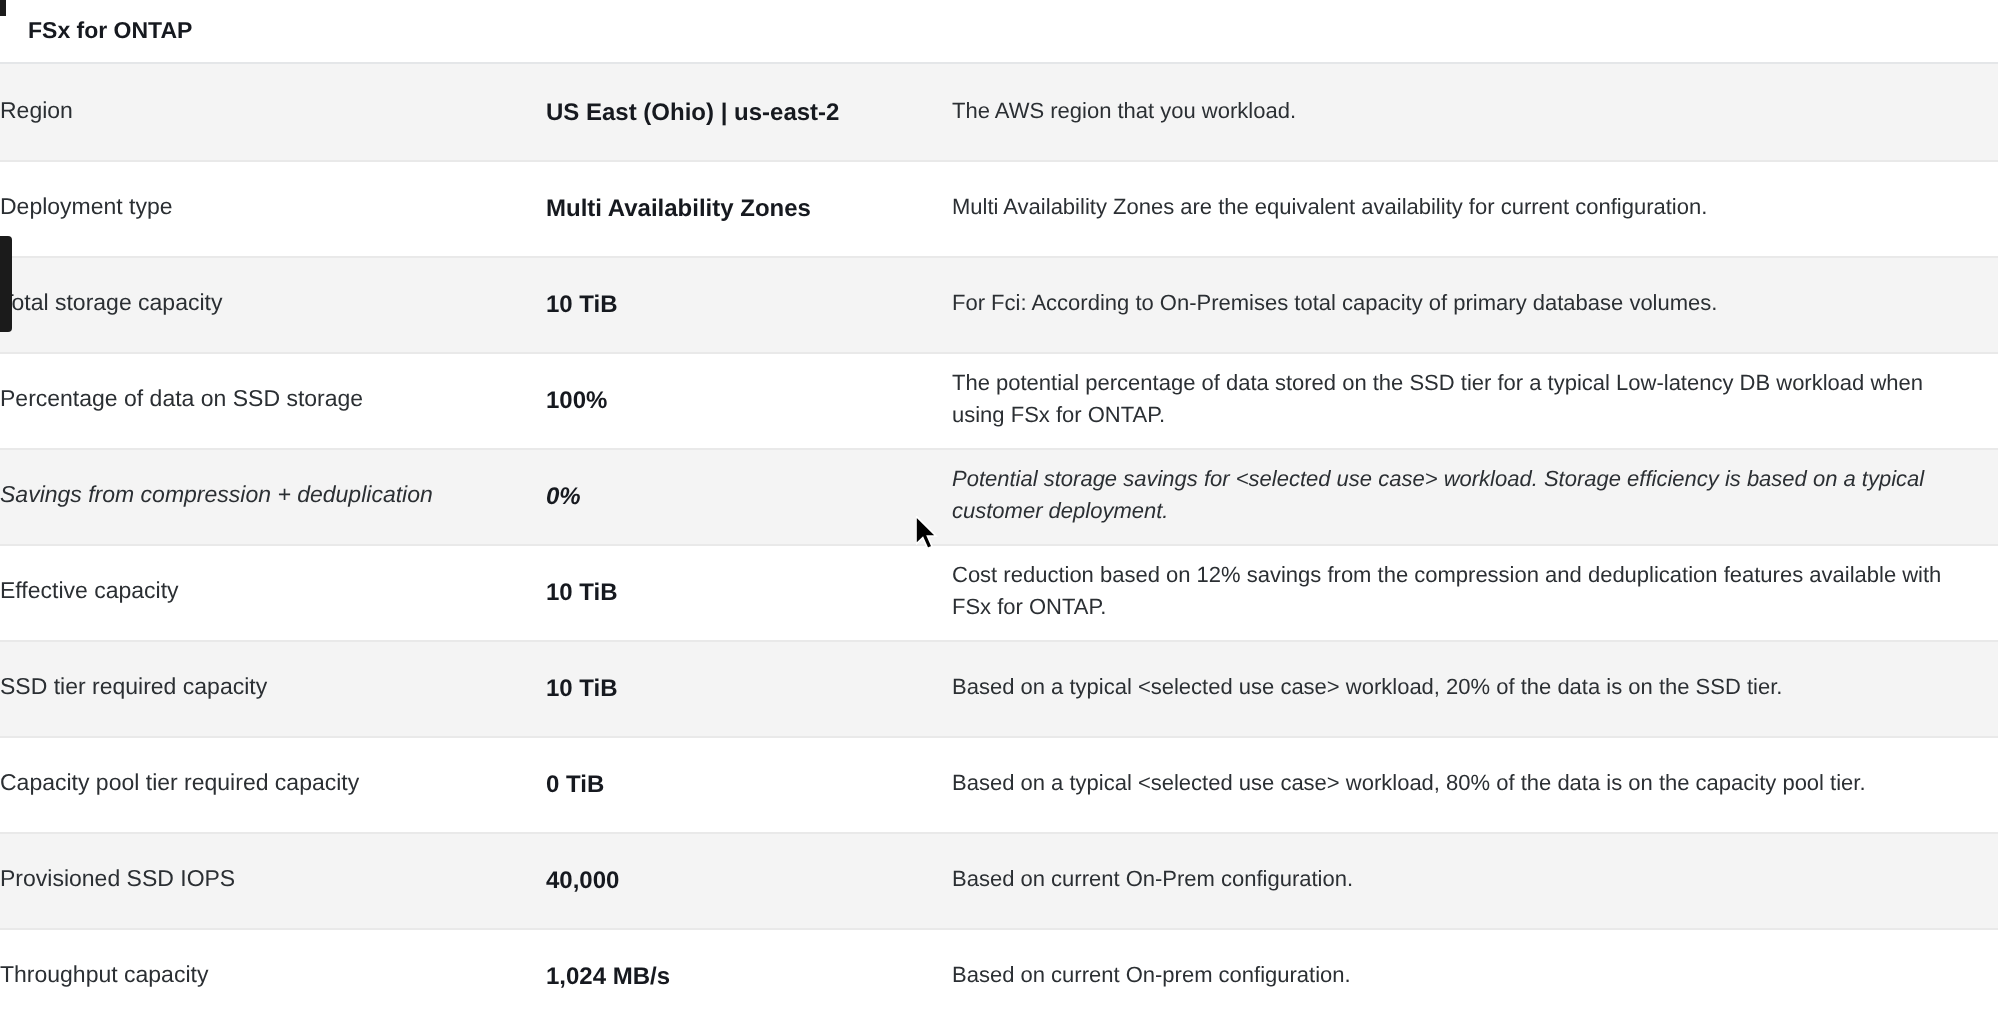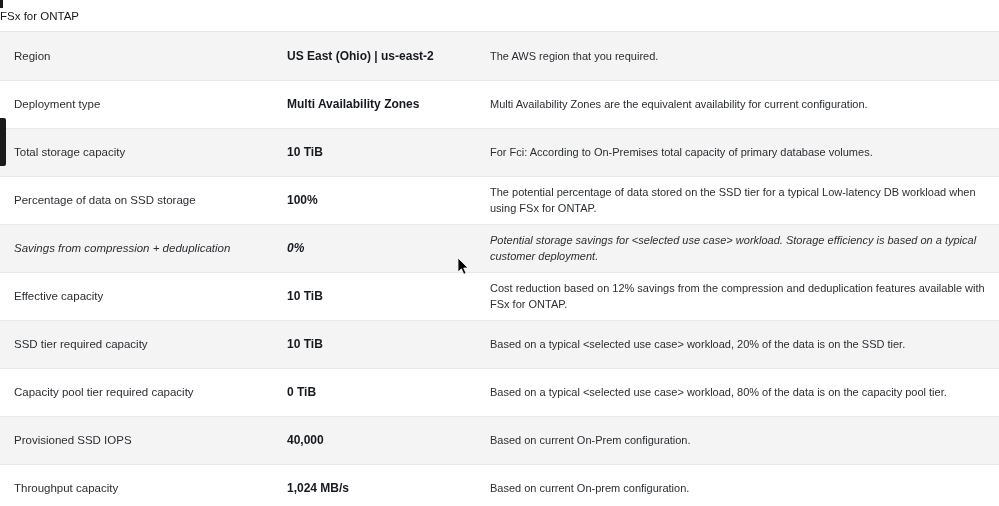--- a/index.html
+++ b/index.html
@@ -27,23 +27,23 @@
     left: 0;
     top: 0;
     width: 3px;
     height: 8px;
     background: #1b1b1b;
   }
   .panel-header {
     height: 31px;
     display: flex;
     align-items: center;
-    padding-left: 0;
+    padding-left: 14px;
     font-size: 11.5px;
-    font-weight: 400;
+    font-weight: 700;
     color: #16191f;
     background: #ffffff;
     box-sizing: border-box;
   }
   .divider {
     height: 1px;
     background: #e4e6e8;
     width: 100%;
   }
   .table {
@@ -60,21 +60,20 @@
   .table tr.plain {
     background: #ffffff;
   }
   .table td {
     vertical-align: middle;
     padding: 0;
     border-bottom: 1px solid #e9e9e9;
   }
   td.c-label {
     width: 258px;
-    padding-left: 14px;
     font-size: 11.5px;
     color: #2b2f33;
     font-weight: 400;
   }
   td.c-value {
     width: 185px;
     padding-left: 15px;
     font-size: 12px;
     font-weight: 700;
     color: #16191f;
@@ -126,21 +125,21 @@
   <div class="panel-header">
     <span>FSx for ONTAP</span>
   </div>
   <div class="divider"></div>
 
   <table class="table">
     <tbody>
       <tr class="alt">
         <td class="c-label">Region</td>
         <td class="c-value">US East (Ohio) | us-east-2</td>
-        <td class="c-desc">The AWS region that you required.</td>
+        <td class="c-desc">The AWS region that you workload.</td>
       </tr>
       <tr class="plain">
         <td class="c-label">Deployment type</td>
         <td class="c-value">Multi Availability Zones</td>
         <td class="c-desc">Multi Availability Zones are the equivalent availability for current configuration.</td>
       </tr>
       <tr class="alt">
         <td class="c-label">Total storage capacity</td>
         <td class="c-value">10 TiB</td>
         <td class="c-desc">For Fci: According to On-Premises total capacity of primary database volumes.</td>

